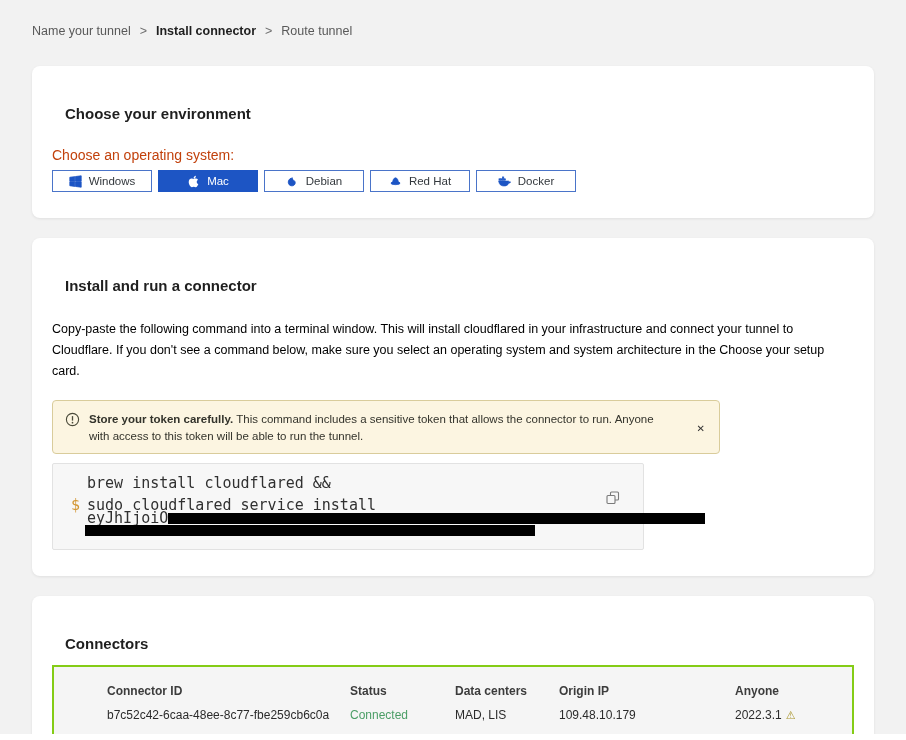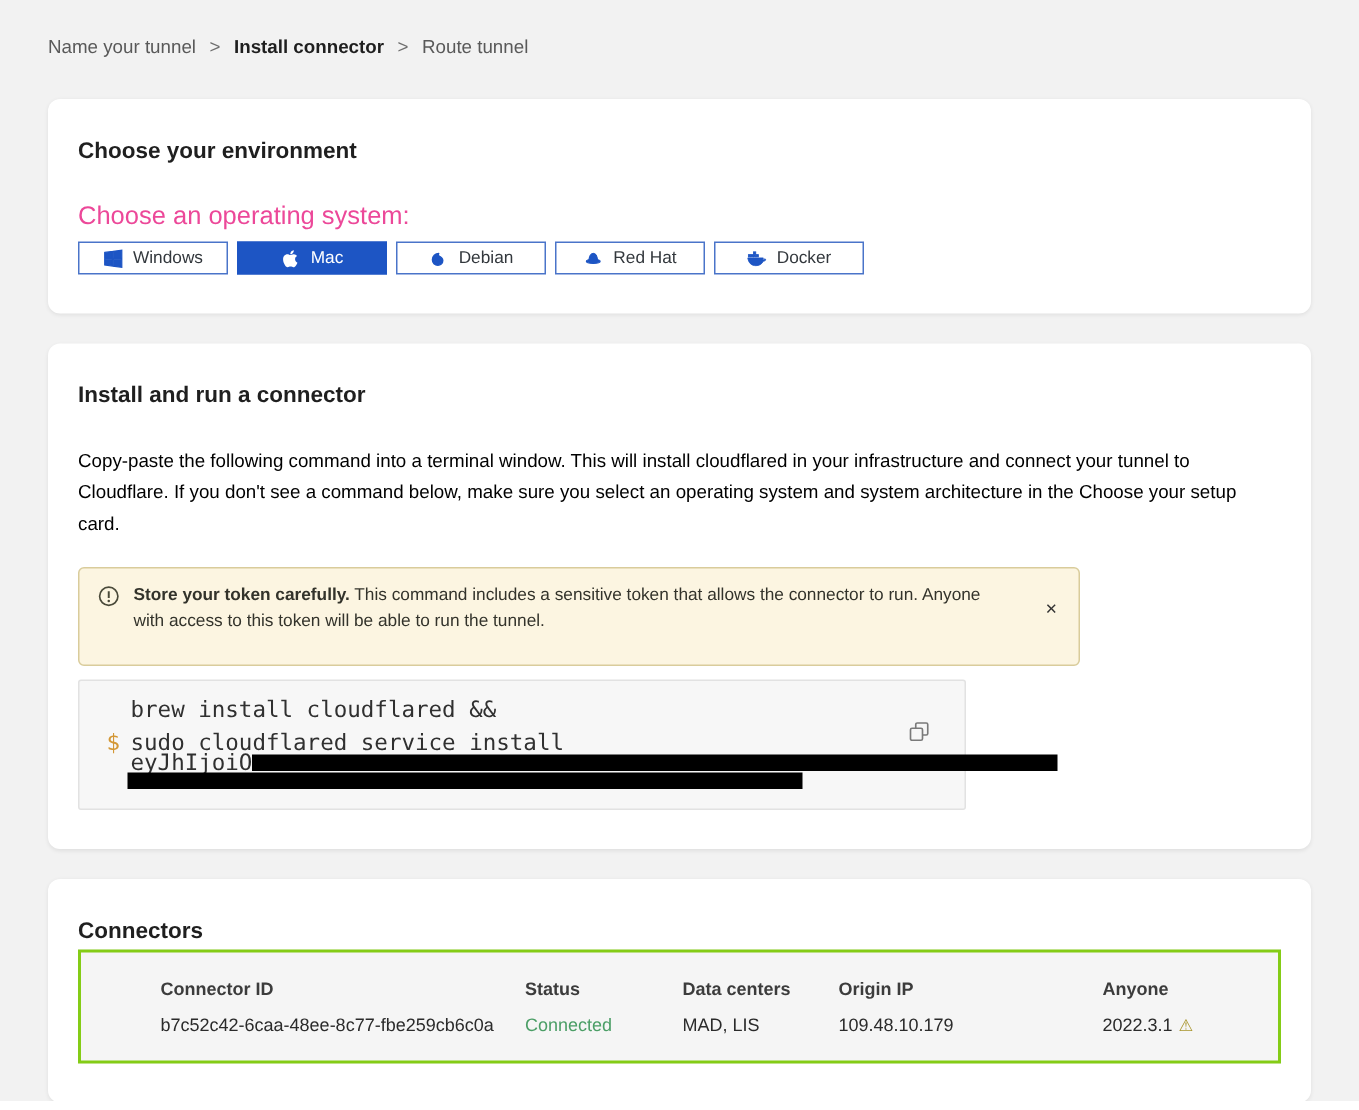--- a/index.html
+++ b/index.html
@@ -25,24 +25,24 @@
   .crumb-sep { color:#6e6e6e; }
 
   .content { margin:0 32px; }
   .card {
     background:#fff;
     border-radius:8px;
     box-shadow:0 1px 3px rgba(0,0,0,0.08);
     padding:26px 20px;
     margin-bottom:20px;
   }
-  .card-title { font-size:15px; font-weight:bold; color:#1f1f1f; margin:0; }
-
-  
-  .os-label { font-size:17px; color:#ec4899; margin:25px 0 7px; }
+  .card-title { font-size:15px; font-weight:bold; color:#1f1f1f; margin:13px; }
+
+  
+  .os-label { font-size:14px; color:#c2410c; margin:25px 0 7px; }
   .os-buttons { display:flex; gap:6px; }
   .os-btn {
     width:100px; height:22px;
     display:flex; align-items:center; justify-content:center; gap:7px;
     background:#fff;
     border:1px solid #4a74c9;
     border-radius:0;
     font-family:"Liberation Sans", sans-serif;
     font-size:11.5px; color:#33383d;
     cursor:pointer; padding:0;
@@ -53,21 +53,21 @@
   .os-btn.selected .ic svg { fill:#fff; stroke:#fff; }
 
   
   .desc { font-size:12.5px; line-height:21px; color:#000000; margin:25px 0 18px; max-width:802px; }
 
   .warning-banner {
     width:668px;
     background:#fcf5e1;
     border:1px solid #d9cc9b;
     border-radius:4px;
-    padding:10px 12px 20px 12px;
+    padding:10px 12px 8px 12px;
     display:flex; gap:9px;
     font-size:11.5px; line-height:17px; color:#33332b;
   }
   .warning-icon { flex:none; margin-top:1px; }
   .warning-text { max-width:585px; }
   .warning-close {
     margin-left:auto; flex:none;
     font-size:10px; color:#333; cursor:pointer;
     align-self:center; padding:0 2px;
   }

